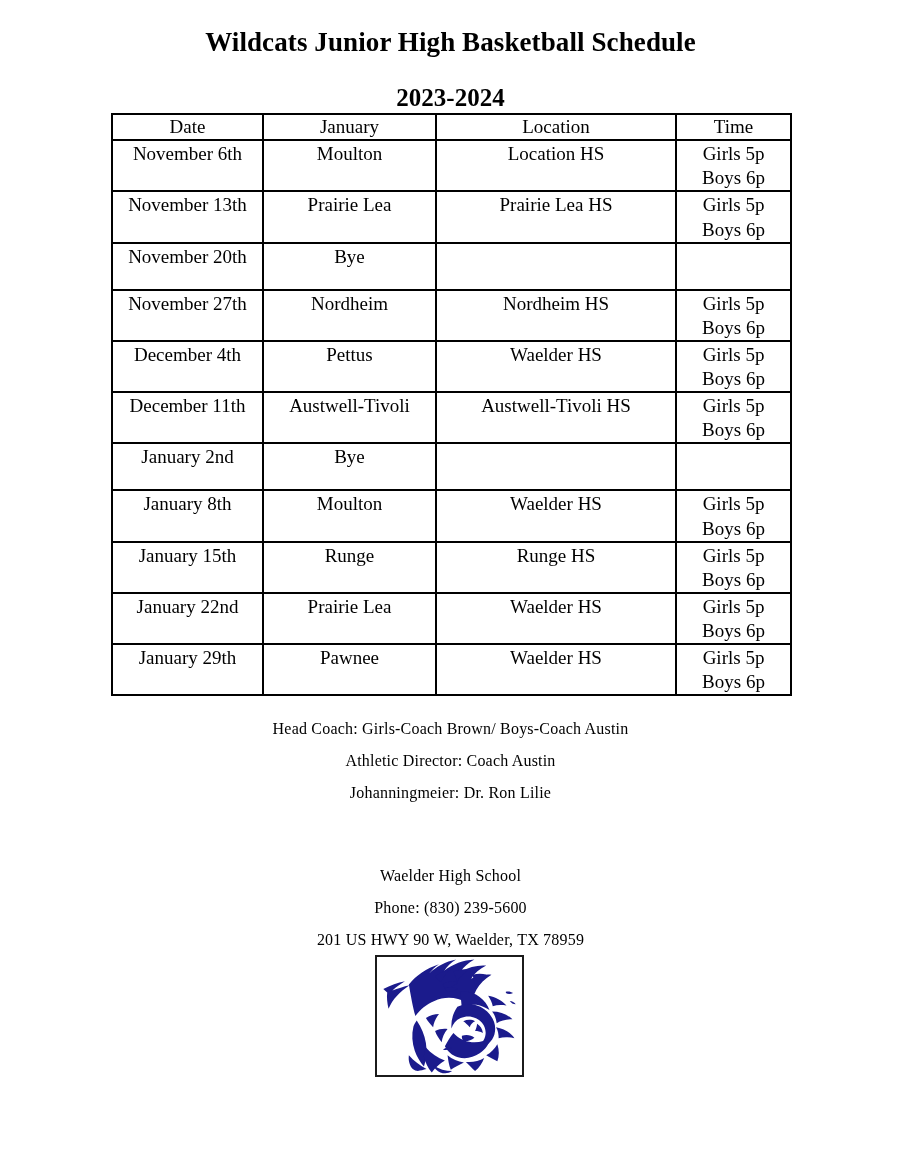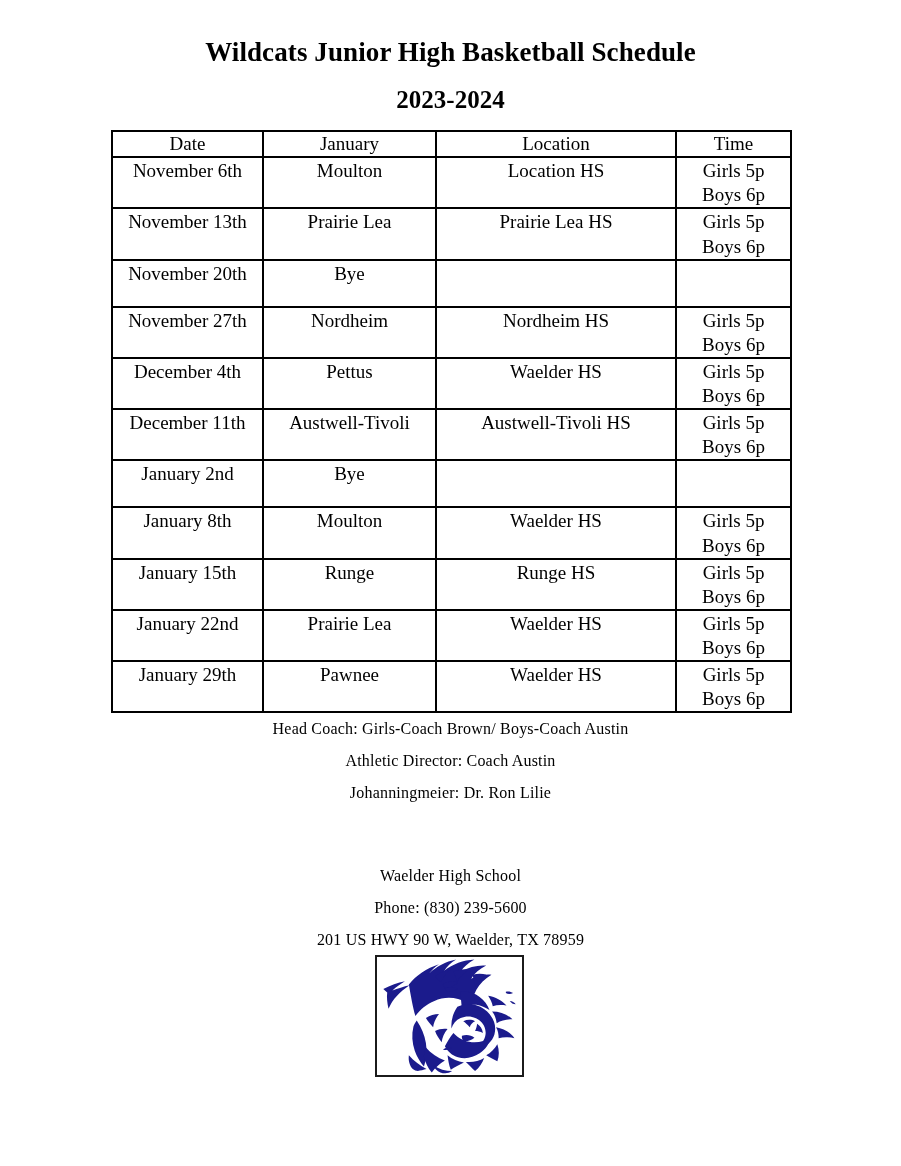--- a/index.html
+++ b/index.html
@@ -11,41 +11,41 @@
     width: 901px;
     height: 1166px;
     font-family: "Liberation Serif", "DejaVu Serif", serif;
     color: #000000;
     position: relative;
     overflow: hidden;
   }
 
   
   .title-block {
-    padding-top: 36px;
+    padding-top: 26px;
     text-align: center;
   }
   .doc-title {
     font-size: 27px;
     font-weight: bold;
     line-height: 1.25;
     letter-spacing: 0.1px;
   }
   .doc-subtitle {
     font-size: 25px;
     font-weight: bold;
     line-height: 1.25;
-    margin-top: 14px;
+    margin-top: 22px;
   }
 
   
   .table-wrap {
     position: absolute;
     left: 111px;
-    top: 130px;
+    top: 113px;
     width: 747px;
   }
   table.schedule {
     border-collapse: collapse;
     width: 679px;
     table-layout: fixed;
   }
   table.schedule th,
   table.schedule td {
     border: 2px solid #000000;

